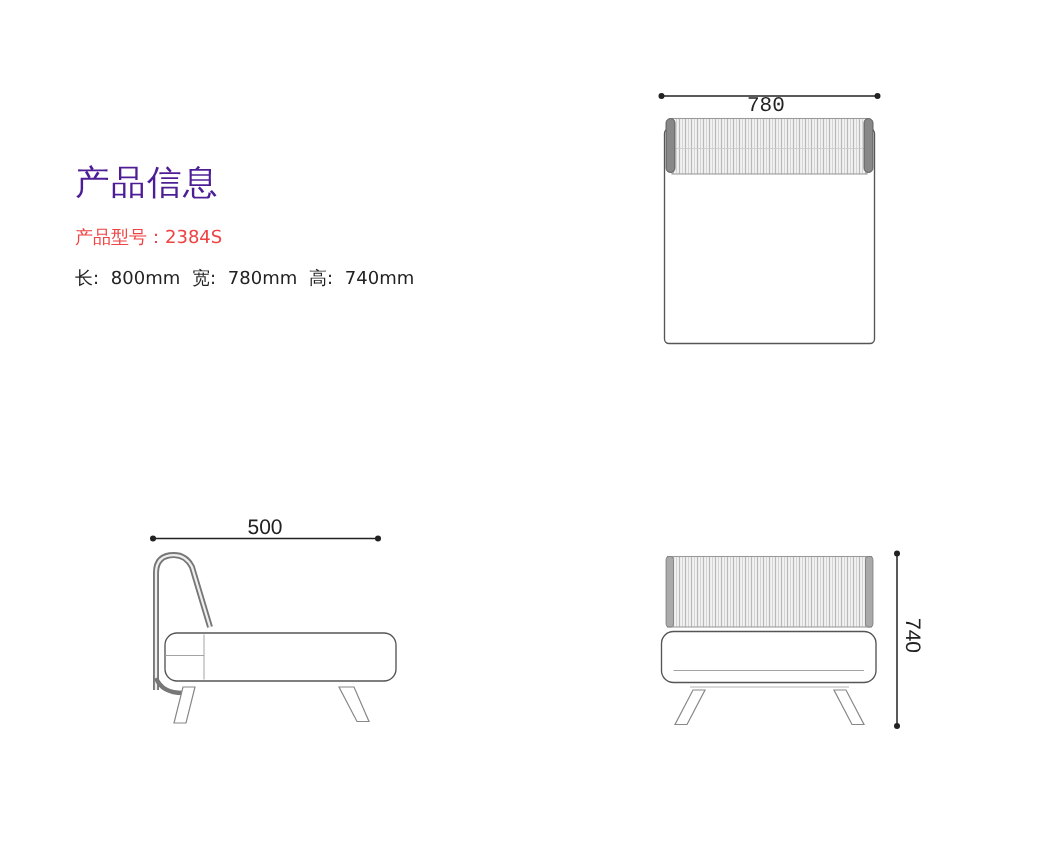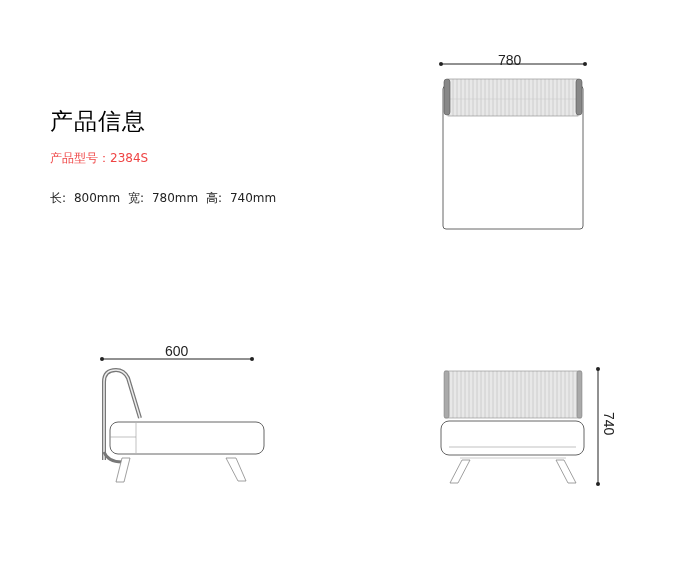--- a/index.html
+++ b/index.html
@@ -1,41 +1,41 @@
 <!DOCTYPE html>
 <html><head>
 <meta charset="utf-8">
 <style>
   html,body{margin:0;padding:0;background:#ffffff;}
   body{width:700px;height:571px;position:relative;overflow:hidden;font-family:"DejaVu Sans","Liberation Sans",sans-serif;color:#1a1a1a;}
-  .title{position:absolute;left:50px;top:106px;font-size:23px;letter-spacing:1px;color:#000000;}
+  .title{position:absolute;left:50px;top:106px;font-size:23px;letter-spacing:1px;color:#4c1d95;}
   .model{position:absolute;left:50px;top:150px;font-size:12px;color:#ef4444;}
-  .dims{position:absolute;left:50px;top:190px;font-size:12px;color:#222;white-space:nowrap;}
+  .dims{position:absolute;left:50px;top:177px;font-size:12px;color:#222;white-space:nowrap;}
   .dims span{margin-right:4px;}
   .label{position:absolute;font-size:14px;color:#222;font-family:"Liberation Sans",sans-serif;}
   svg{position:absolute;left:0;top:0;}
 </style>
 </head>
 <body>
 
 <div class="title">产品信息</div>
 <div class="model">
   <span>产品型号：</span><span>2384S</span>
 </div>
 <div class="dims">
   <span>长:</span>
   <span>800mm</span>
   <span>宽:</span>
   <span>780mm</span>
   <span>高:</span>
   <span>740mm</span>
 </div>
 
-<div class="label" style="left:498px;top:52px;">780</div>
-<div class="label" style="left:165px;top:343px;">600</div>
+<div class="label" style="left:498px;top:63px;font-family:Liberation Mono, monospace;">780</div>
+<div class="label" style="left:165px;top:343px;">500</div>
 <div class="label" style="left:598px;top:420px;transform:rotate(90deg);transform-origin:left top;left:617px;top:412px;">740</div>
 
 <svg width="700" height="571" viewBox="0 0 700 571">
   <defs>
     <pattern id="rope" width="4" height="10" patternUnits="userSpaceOnUse">
       <rect width="4" height="10" fill="#f2f2f2"></rect>
       <line x1="1" y1="0" x2="1" y2="10" stroke="#b8b8b8" stroke-width="0.8"></line>
       <line x1="3" y1="0" x2="3" y2="10" stroke="#d0d0d0" stroke-width="0.6"></line>
     </pattern>
   </defs>

